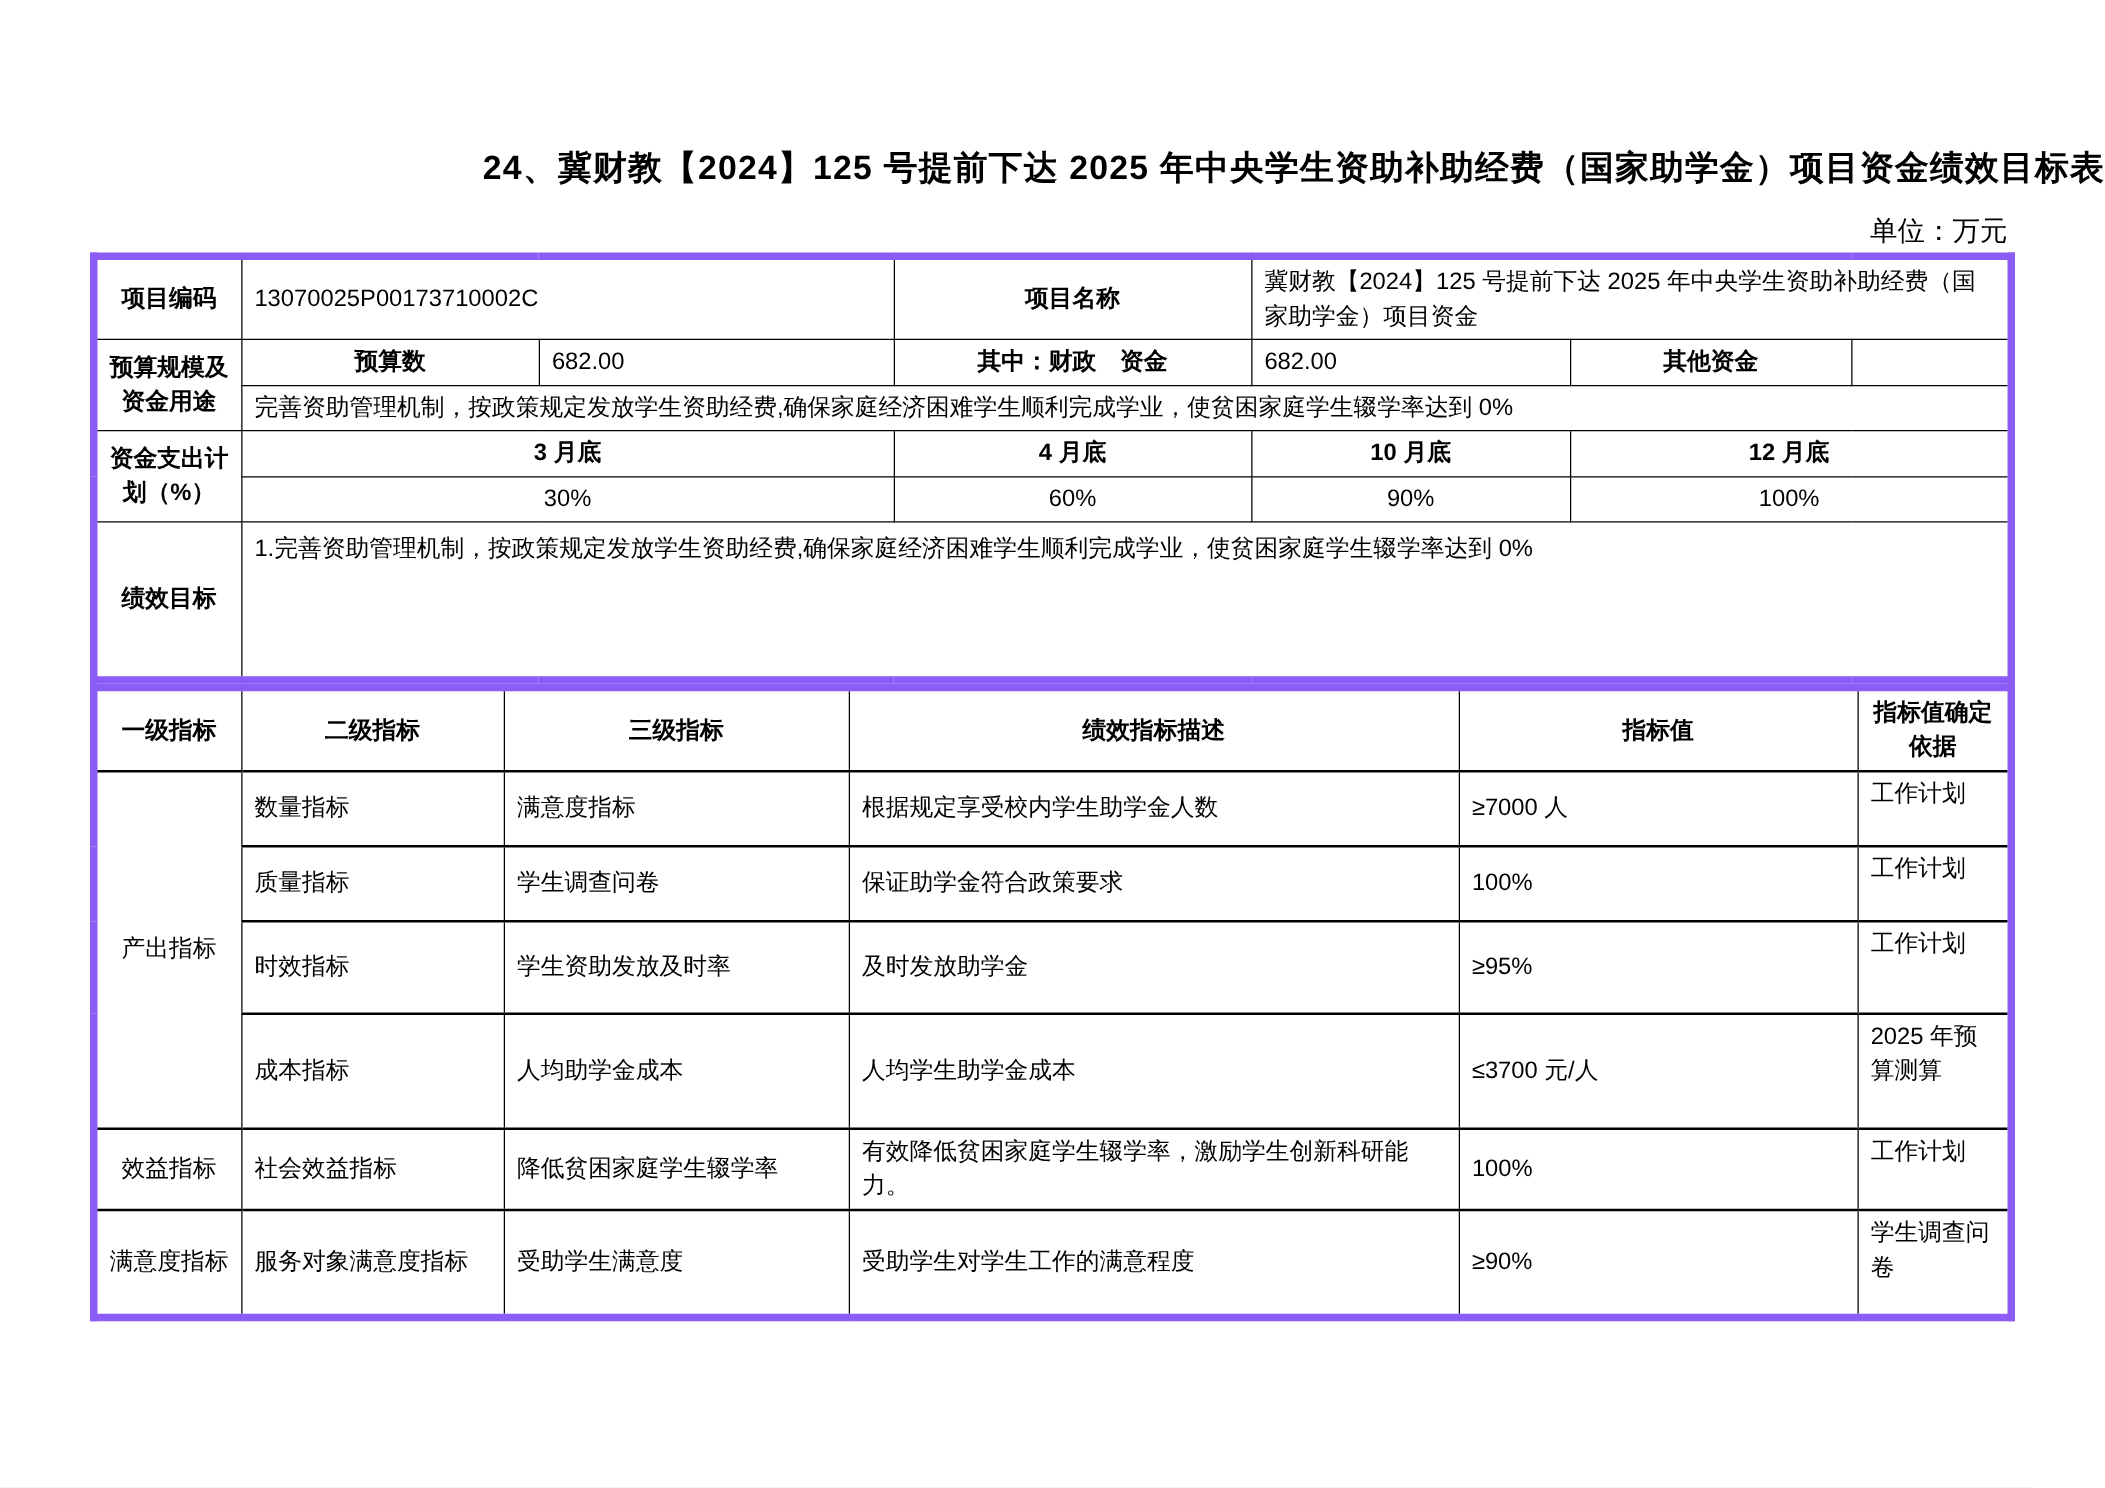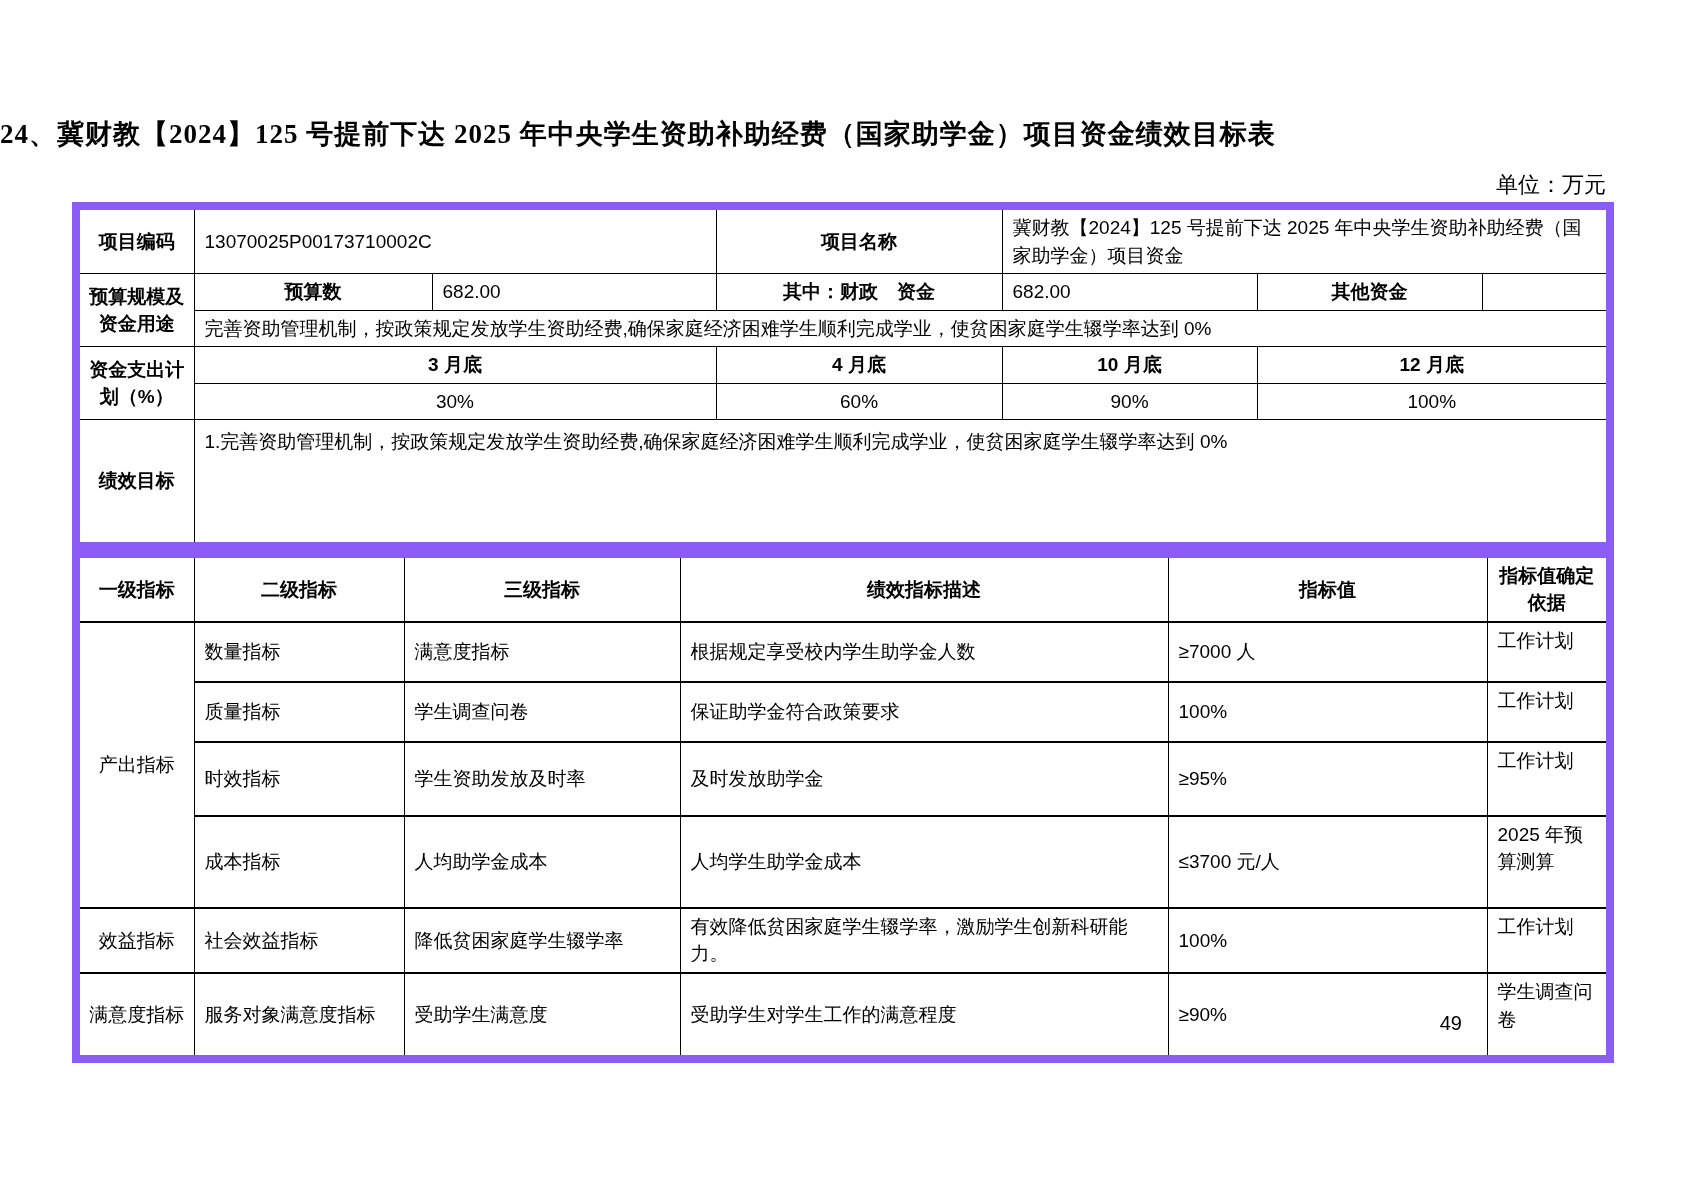--- a/index.html
+++ b/index.html
@@ -2,32 +2,32 @@
 <html><head>
 <meta charset="utf-8">
 <style>
   html,body{margin:0;padding:0;background:#e8e8e8;}
   .page{
     position:relative;width:1684px;height:1190px;background:#ffffff;
     font-family:"Liberation Sans","DejaVu Sans",sans-serif;color:#000;overflow:hidden;
   }
   .doc-title{
     position:absolute;top:116px;left:0;width:100%;
-    text-align:left;font-size:27px;font-weight:bold;letter-spacing:1px;font-family:Liberation Serif, serif;
+    text-align:right;font-size:27px;font-weight:bold;letter-spacing:1px;
   }
   .unit-note{
     position:absolute;top:170px;left:72px;width:1534px;
     text-align:right;font-size:22px;
   }
   .twrap{position:absolute;top:202px;left:72px;width:1534px;}
   table{
     border-collapse:collapse;table-layout:fixed;width:1534px;
     font-size:19px;line-height:1.45;
   }
-  table.outer{border:8px solid #8b5cf6;}
+  table.outer{border:6px solid #8b5cf6;}
   td{border:1px solid #000;padding:4px 10px;overflow:hidden;vertical-align:middle;word-break:break-all;}
   .ind td{border-top-width:2px;border-bottom-width:2px;}
   .b{font-weight:bold;}
   .c{text-align:center;padding:4px 4px;}
   .vtop{vertical-align:top;}
   .page-number{
     position:absolute;top:1012px;left:72px;width:1390px;
     text-align:right;font-size:20px;
   }
 </style>
@@ -151,14 +151,13 @@
         <td>受助学生满意度</td>
         <td>受助学生对学生工作的满意程度</td>
         <td>≥90%</td>
         <td class="vtop">学生调查问卷</td>
       </tr>
     </tbody>
       </table>
 
   </div>
 
-  <div class="page-number">49</div>
 </div>
 
 </body></html>

